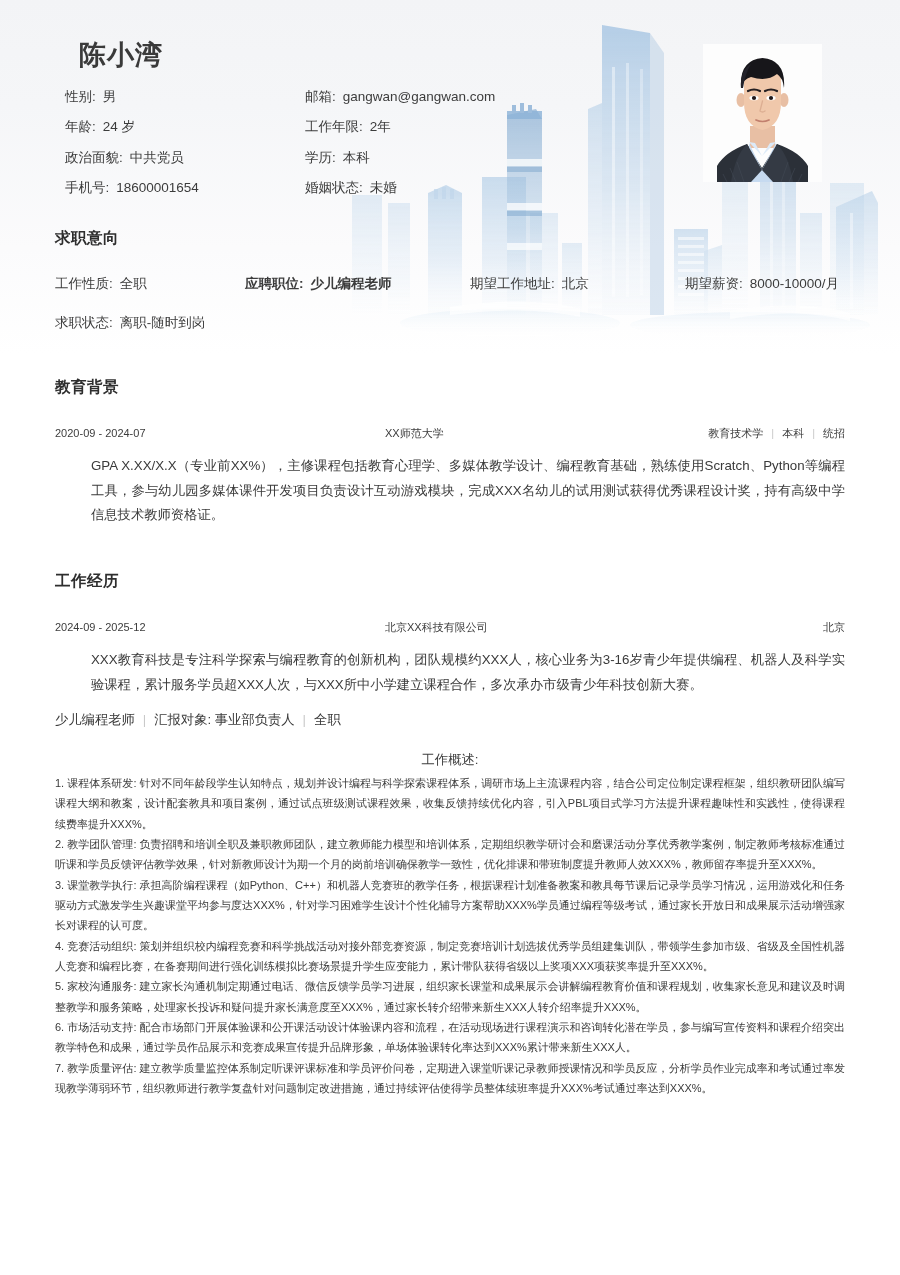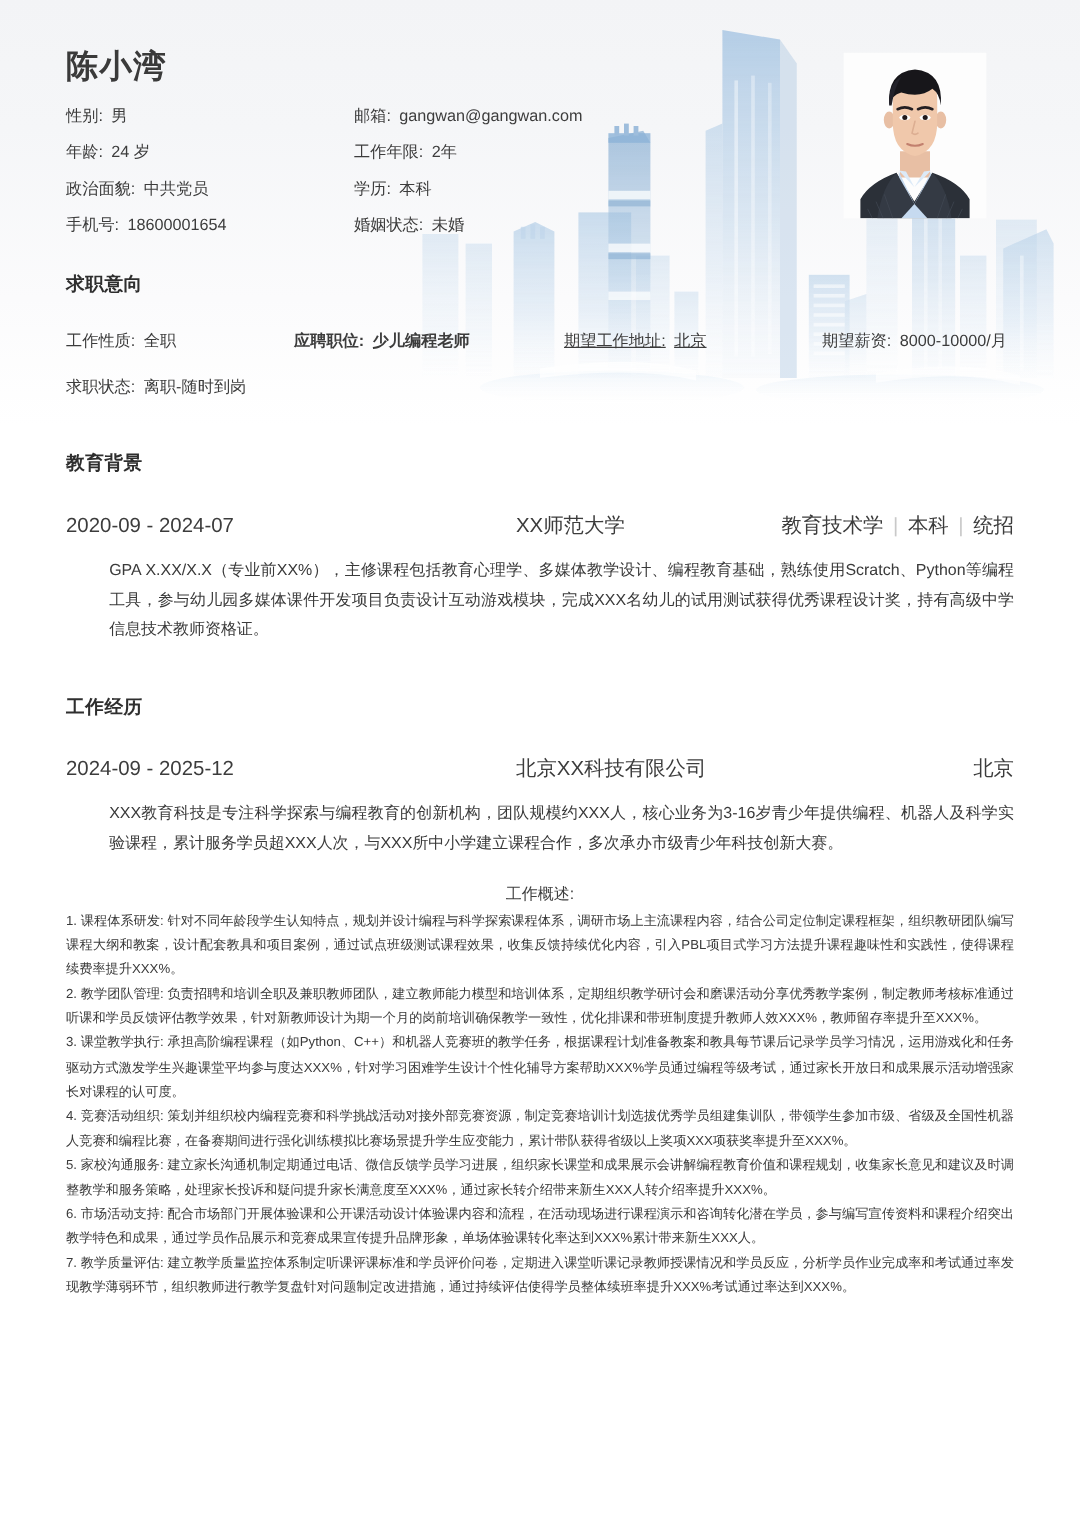--- a/index.html
+++ b/index.html
@@ -46,28 +46,30 @@
   }
 
   
   .name {
     font-size: 27px;
     font-weight: bold;
     color: #3a3a3a;
     letter-spacing: 1px;
     padding-top: 38px;
     line-height: 1.3;
+    margin-left: 24px;
   }
 
   
   .basic-info {
     margin-top: 14px;
     display: grid;
     grid-template-columns: 240px 1fr;
     row-gap: 10px;
+    margin-left: 10px;
   }
   .info-cell {
     font-size: 13.5px;
     color: #3c3c3c;
     white-space: nowrap;
     line-height: 1.5;
   }
   .info-label { color: #3c3c3c; }
   .info-value { color: #3c3c3c; margin-left: 7px; }
 
@@ -104,32 +106,31 @@
     font-size: 13.5px;
     color: #3c3c3c;
     margin-bottom: 21px;
     white-space: nowrap;
   }
   .intent-item { display: inline-block; }
   .intent-item .lbl { color: #3c3c3c; }
   .intent-item .val { color: #3c3c3c; margin-left: 7px; }
   .ii-1 { width: 190px; }
   .ii-2 { width: 225px; font-weight: bold; }
-  .ii-3 { width: 215px; text-decoration: underline; }
+  .ii-3 { width: 215px; }
   .ii-4 { width: auto; }
 
   
   .entry-head {
     display: flex;
     align-items: baseline;
-    font-size: 17px;
+    font-size: 11px;
     color: #3c3c3c;
     margin-top: 28px;
     line-height: 1.5;
-    gap: 45px;
   }
   .entry-date { width: 330px; flex: 0 0 330px; }
   .entry-org  { flex: 1 1 auto; text-align: left; }
   .entry-meta { flex: 0 0 auto; text-align: right; white-space: nowrap; }
 
   .sep {
     display: inline-block;
     color: #c9c9c9;
     margin: 0 8px;
     font-weight: 300;
@@ -379,20 +380,23 @@
   <div class="section-title sec-work">工作经历</div>
 
   <div class="entry-head">
     <span class="entry-date">2024-09 - 2025-12</span>
     <span class="entry-org">北京XX科技有限公司</span>
     <span class="entry-meta">北京</span>
   </div>
 
   <div class="body-text">XXX教育科技是专注科学探索与编程教育的创新机构，团队规模约XXX人，核心业务为3-16岁青少年提供编程、机器人及科学实验课程，累计服务学员超XXX人次，与XXX所中小学建立课程合作，多次承办市级青少年科技创新大赛。</div>
 
+  <div class="role-line">
+    <span>少儿编程老师</span><span class="sep">|</span><span>汇报对象: 事业部负责人</span><span class="sep">|</span><span>全职</span>
+  </div>
 
   <div class="list-block">
     <div class="block-label">工作概述:</div>
     <div class="list-item">1. 课程体系研发: 针对不同年龄段学生认知特点，规划并设计编程与科学探索课程体系，调研市场上主流课程内容，结合公司定位制定课程框架，组织教研团队编写课程大纲和教案，设计配套教具和项目案例，通过试点班级测试课程效果，收集反馈持续优化内容，引入PBL项目式学习方法提升课程趣味性和实践性，使得课程续费率提升XXX%。</div>
     <div class="list-item">2. 教学团队管理: 负责招聘和培训全职及兼职教师团队，建立教师能力模型和培训体系，定期组织教学研讨会和磨课活动分享优秀教学案例，制定教师考核标准通过听课和学员反馈评估教学效果，针对新教师设计为期一个月的岗前培训确保教学一致性，优化排课和带班制度提升教师人效XXX%，教师留存率提升至XXX%。</div>
     <div class="list-item">3. 课堂教学执行: 承担高阶编程课程（如Python、C++）和机器人竞赛班的教学任务，根据课程计划准备教案和教具每节课后记录学员学习情况，运用游戏化和任务驱动方式激发学生兴趣课堂平均参与度达XXX%，针对学习困难学生设计个性化辅导方案帮助XXX%学员通过编程等级考试，通过家长开放日和成果展示活动增强家长对课程的认可度。</div>
     <div class="list-item">4. 竞赛活动组织: 策划并组织校内编程竞赛和科学挑战活动对接外部竞赛资源，制定竞赛培训计划选拔优秀学员组建集训队，带领学生参加市级、省级及全国性机器人竞赛和编程比赛，在备赛期间进行强化训练模拟比赛场景提升学生应变能力，累计带队获得省级以上奖项XXX项获奖率提升至XXX%。</div>
     <div class="list-item">5. 家校沟通服务: 建立家长沟通机制定期通过电话、微信反馈学员学习进展，组织家长课堂和成果展示会讲解编程教育价值和课程规划，收集家长意见和建议及时调整教学和服务策略，处理家长投诉和疑问提升家长满意度至XXX%，通过家长转介绍带来新生XXX人转介绍率提升XXX%。</div>
     <div class="list-item">6. 市场活动支持: 配合市场部门开展体验课和公开课活动设计体验课内容和流程，在活动现场进行课程演示和咨询转化潜在学员，参与编写宣传资料和课程介绍突出教学特色和成果，通过学员作品展示和竞赛成果宣传提升品牌形象，单场体验课转化率达到XXX%累计带来新生XXX人。</div>
     <div class="list-item">7. 教学质量评估: 建立教学质量监控体系制定听课评课标准和学员评价问卷，定期进入课堂听课记录教师授课情况和学员反应，分析学员作业完成率和考试通过率发现教学薄弱环节，组织教师进行教学复盘针对问题制定改进措施，通过持续评估使得学员整体续班率提升XXX%考试通过率达到XXX%。</div>

